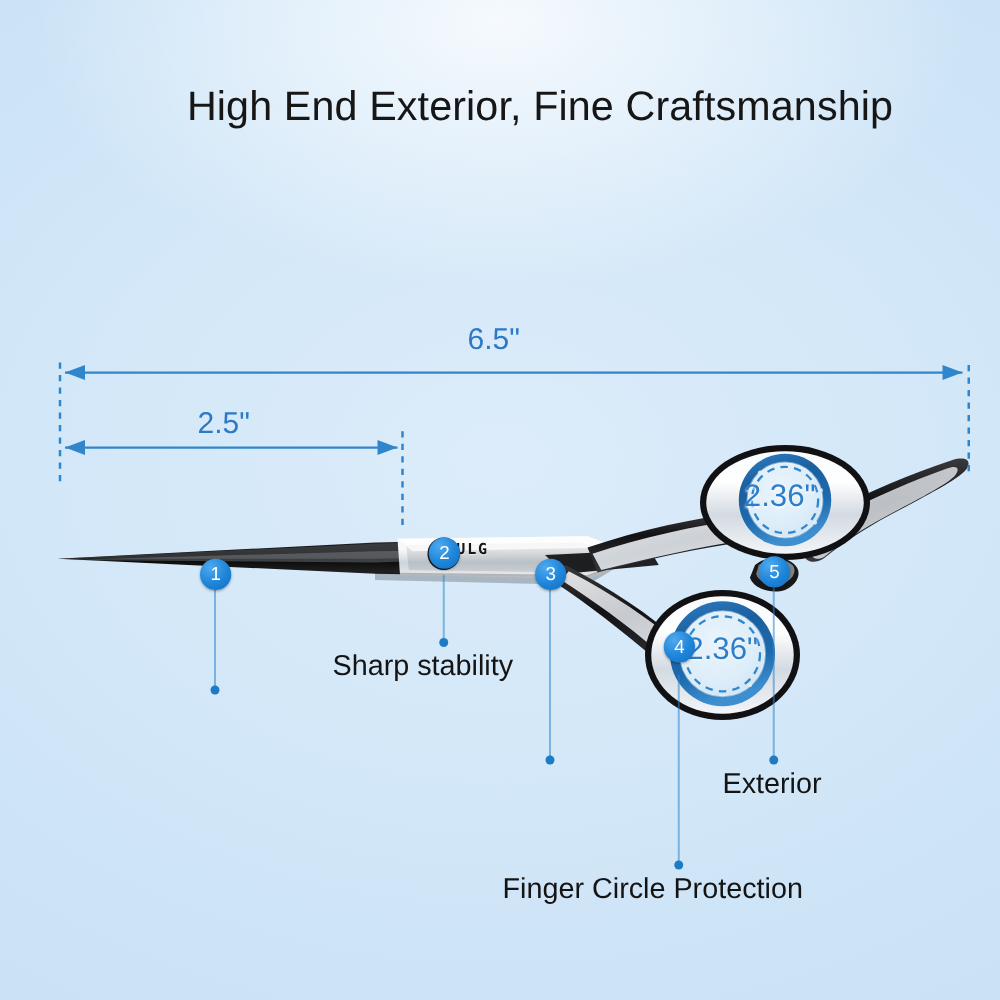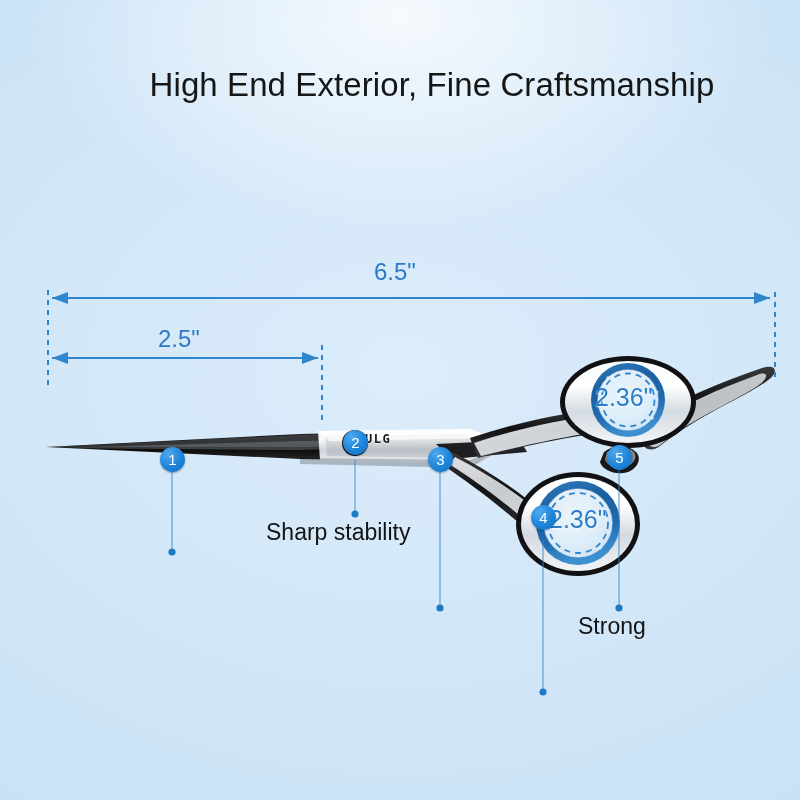--- a/index.html
+++ b/index.html
@@ -217,15 +217,16 @@
 
   <div id="logo">ULG</div>
 
   <div class="badge" style="left:160px;top:447px;">1</div>
   <div class="badge" style="left:343px;top:430px;">2</div>
   <div class="badge" style="left:428px;top:447px;">3</div>
   <div class="badge" style="left:531px;top:505px;">4</div>
   <div class="badge" style="left:607px;top:445px;">5</div>
 
   <div class="callout" id="c2">Sharp stability</div>
-  <div class="callout" id="c5">Strong</div>
+  <div class="callout" id="c4">Finger Circle Protection</div>
+  <div class="callout" id="c5">Exterior</div>
 
 </div>
 
 </body></html>

